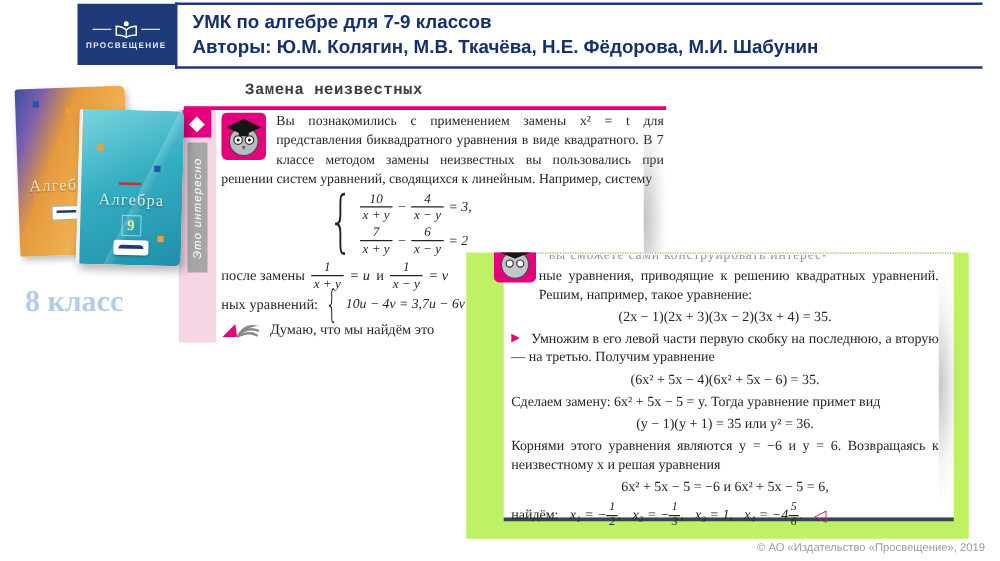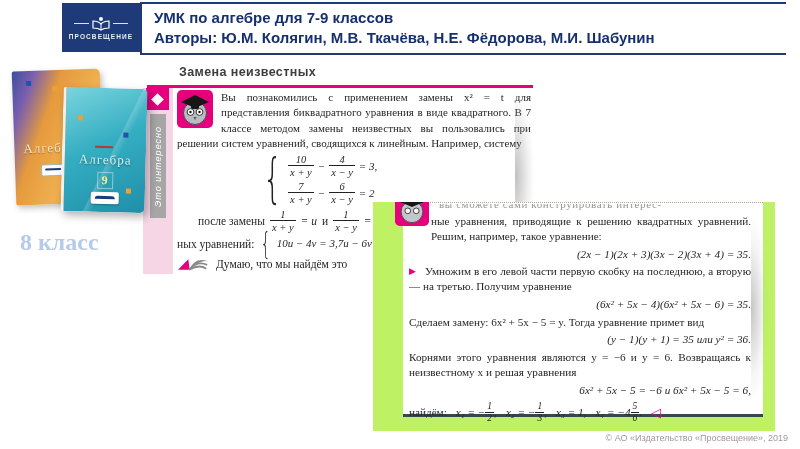--- a/index.html
+++ b/index.html
@@ -57,60 +57,60 @@
   .excerpt{position:absolute;background:#fff;color:#262626;}
   .frac{display:inline-flex;flex-direction:column;align-items:center;line-height:1.05;
         font-style:italic;vertical-align:middle;}
   .frac .fn{font-size:10.5px;padding:0 2px;}
   .frac .fd{font-size:10.5px;border-top:1px solid #222;padding:1px 2px 0;}
   .mrow{display:flex;align-items:center;gap:4px;font-style:italic;font-size:11px;}
   .curl{position:absolute;pointer-events:none;}
 
   
   .excerpt1{left:143px;top:60px;width:398px;height:232px;z-index:2;}
-  .p1-heading{position:absolute;left:36px;top:5px;font-family:Liberation Sans, sans-serif;
+  .p1-heading{position:absolute;left:53px;top:5px;font-family:Liberation Mono, monospace;
      font-weight:bold;font-size:12.5px;color:#3d3d3d;letter-spacing:.4px;}
   .p1-rule{position:absolute;left:4px;top:25px;width:386px;height:3px;background:#e6007e;}
   .p1-pink{position:absolute;left:0;top:28px;width:30px;height:186px;background:#f6d5e5;}
   .p1-diamond{position:absolute;left:3px;top:28px;width:23px;height:22px;background:#e6007e;
      display:flex;align-items:center;justify-content:center;}
   .p1-diamond span{width:9px;height:9px;background:#fff;transform:rotate(45deg);}
   .p1-sidebar{position:absolute;left:7px;top:54px;width:16px;height:104px;background:#a6a6a6;
      display:flex;align-items:center;justify-content:center;}
   .p1-sidebar span{writing-mode:vertical-rl;transform:rotate(180deg);font-style:italic;
      color:#fff;font-size:9px;letter-spacing:1px;font-family:"Liberation Sans",sans-serif;}
   .p1-content{position:absolute;left:34px;top:30px;width:354px;}
   .owl{float:left;width:36px;height:38px;margin:0 8px 2px 0;}
   .p1-intro{margin:0;font-size:11px;line-height:1.4;text-align:justify;}
   .sys{display:flex;align-items:center;margin:2px 0 0 86px;}
   .sys-brace{font-family:"DejaVu Sans",sans-serif;font-size:30px;font-weight:300;color:#222;
      transform:scaleY(1.8);transform-origin:center;margin-right:6px;line-height:1;}
   .sys-rows{display:flex;flex-direction:column;gap:3px;}
-  .subst{display:flex;align-items:center;gap:5px;font-size:11.5px;margin-top:4px;clear:both;margin-left:21px;}
+  .subst{display:flex;align-items:center;gap:5px;font-size:11.5px;margin-top:4px;clear:both;}
   .lin{display:flex;align-items:center;gap:6px;margin-top:3px;font-size:11.5px;}
   .lin-brace{font-family:"DejaVu Sans",sans-serif;font-size:16px;font-weight:300;color:#222;
      transform:scaleY(1.9);line-height:1;}
   .lin-rows{display:flex;flex-direction:row;font-size:11px;font-style:italic;line-height:1.25;}
   .closing{display:flex;align-items:center;gap:7px;margin-top:4px;font-size:11.5px;}
   .curl1{right:0;top:26px;width:26px;height:200px;
      background:radial-gradient(95% 55% at 0% 45%,rgba(90,90,90,.38),rgba(160,160,160,.15) 55%,rgba(255,255,255,0) 78%);}
 
   
   .excerpt2{left:373px;top:202px;width:402px;height:229px;background:#bef264;z-index:5;}
   .p2-white{position:absolute;left:30px;top:0;width:360px;height:212px;background:#fff;
      border-top:1px dotted #b0a8a0;box-sizing:border-box;}
   .p2-bottomline{position:absolute;left:30px;top:212px;width:360px;height:3px;background:#37474f;}
   .p2-owl{position:absolute;left:22px;top:0;width:34px;height:26px;overflow:hidden;z-index:2;}
   .p2-owl svg{margin-top:-13px;}
   .p2-content{position:absolute;left:36px;top:2px;width:342px;font-size:11.2px;line-height:1.32;}
   .cutline{height:8px;overflow:hidden;}
   .cutline span{display:block;margin:-7px 0 0 30px;opacity:.5;letter-spacing:.6px;font-size:11px;}
   .p2-para{margin:2px 0 0;text-align:justify;}
   .p2-para.ind{margin-left:22px;}
-  .p2-eq{text-align:right;margin:3px 0;font-style:italic;font-size:11.2px;}
+  .p2-eq{text-align:center;margin:3px 0;font-size:11.2px;}
   .marker{color:#e6007e;font-size:9px;margin-right:6px;vertical-align:1px;}
   .answers{display:flex;align-items:center;gap:9px;margin-top:4px;font-style:italic;font-size:11.2px;}
   .answers .frac .fn,.answers .frac .fd{font-size:9.5px;}
   .endmark{color:#e6007e;font-size:13px;font-style:normal;}
   .curl2{right:0;top:0;width:24px;height:214px;
      background:radial-gradient(95% 55% at 0% 50%,rgba(90,90,90,.35),rgba(170,170,170,.12) 55%,rgba(255,255,255,0) 80%);}
 
   .footer{position:absolute;right:12px;bottom:6px;font-family:"Liberation Sans",sans-serif;
      font-size:9px;color:#a2979b;z-index:6;}
 </style>

